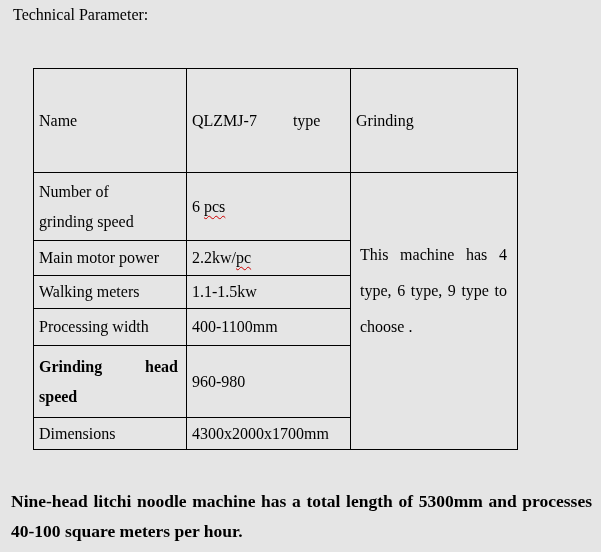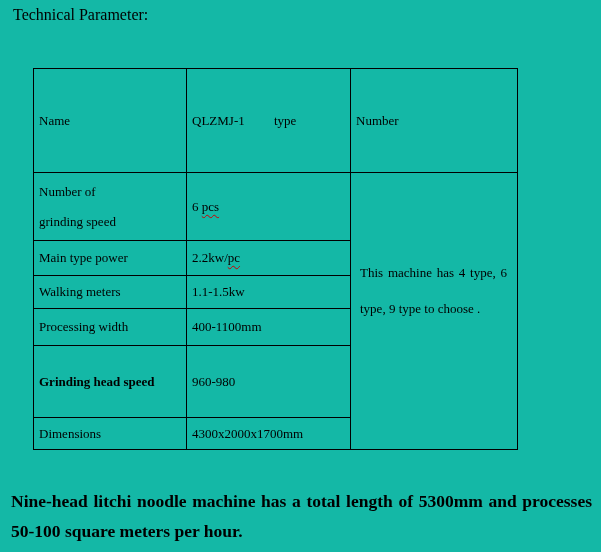--- a/index.html
+++ b/index.html
@@ -1,20 +1,20 @@
 <!DOCTYPE html>
 <html><head>
 <meta charset="utf-8">
 <style>
   html, body { margin: 0; padding: 0; background: #ffffff; }
   .page {
     position: relative;
     width: 601px;
     height: 552px;
-    background: #14b8a6;
+    background: #e5e5e5;
     color: #000000;
     font-family: "Liberation Serif", serif;
     overflow: hidden;
   }
   .heading {
     position: absolute;
     left: 13px;
     top: 4px;
     font-size: 16px;
     line-height: 22px;
@@ -25,21 +25,21 @@
     left: 33px;
     top: 68px;
     border-collapse: collapse;
     table-layout: fixed;
   }
   col.c1 { width: 153px; }
   col.c2 { width: 164px; }
   col.c3 { width: 167px; }
   td {
     border: 1px solid #000000;
-    font-size: 13px;
+    font-size: 16px;
     line-height: 30px;
     vertical-align: middle;
     padding: 0 8px 0 5px;
     overflow: hidden;
   }
   tr.r-header { height: 104px; }
   tr.r2 { height: 68px; }
   tr.r3 { height: 35px; }
   tr.r4 { height: 33px; }
   tr.r5 { height: 37px; }
@@ -80,33 +80,33 @@
 
   <table class="param-table">
     <colgroup>
       <col class="c1">
       <col class="c2">
       <col class="c3">
     </colgroup>
     <tbody>
       <tr class="r-header">
         <td>Name</td>
-        <td class="pre">QLZMJ-1         type</td>
-        <td>Number</td>
+        <td class="pre">QLZMJ-7         type</td>
+        <td>Grinding</td>
       </tr>
 
       <tr class="r2">
         <td class="pre">Number of
 grinding speed</td>
         <td><span>6 </span><span class="sp">pcs</span></td>
         <td class="remarks-cell" rowspan="6">This machine has 4 type, 6 type, 9 type to choose .</td>
       </tr>
 
       <tr class="r3">
-        <td>Main type power</td>
+        <td>Main motor power</td>
         <td><span>2.2kw/</span><span class="sp">pc</span></td>
       </tr>
 
       <tr class="r4">
         <td>Walking meters</td>
         <td>1.1-1.5kw</td>
       </tr>
 
       <tr class="r5">
         <td>Processing width</td>
@@ -118,15 +118,15 @@
         <td>960-980</td>
       </tr>
 
       <tr class="r7">
         <td>Dimensions</td>
         <td>4300x2000x1700mm</td>
       </tr>
     </tbody>
   </table>
 
-  <div class="footer justify">Nine-head litchi noodle machine has a total length of 5300mm and processes 50-100 square meters per hour.</div>
+  <div class="footer justify">Nine-head litchi noodle machine has a total length of 5300mm and processes 40-100 square meters per hour.</div>
 
 </div>
 
 </body></html>

